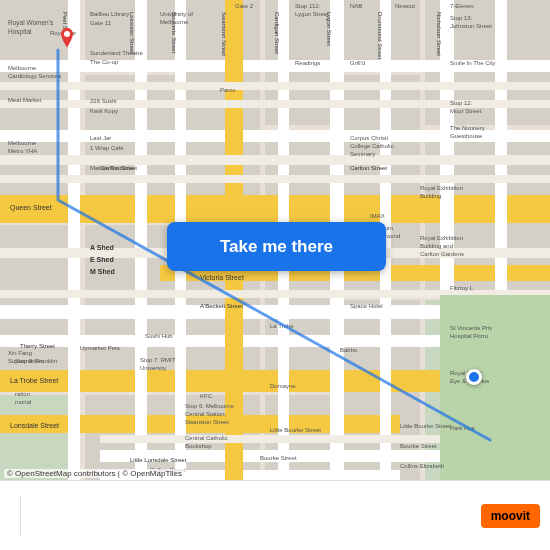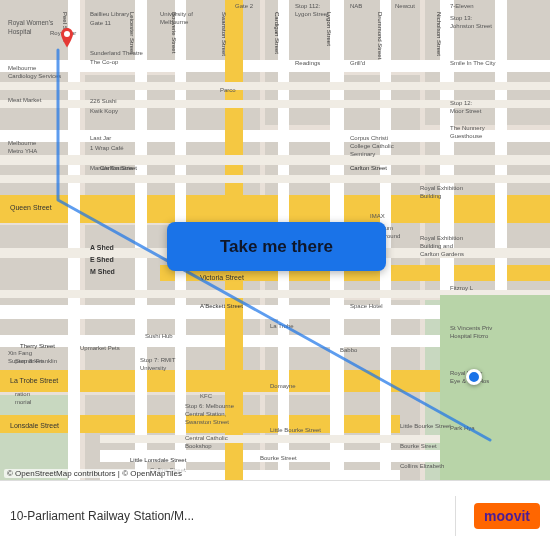--- a/index.html
+++ b/index.html
@@ -14,21 +14,21 @@
     }
 
     
     #take-me-there-btn {
       position: absolute;
       top: 222px;
       left: 167px;
       width: 219px;
       height: 49px;
       background-color: #1a73e8;
-      color: #0f172a;
+      color: #ffffff;
       border: none;
       border-radius: 8px;
       font-size: 17px;
       font-weight: 600;
       cursor: pointer;
       z-index: 100;
       display: flex;
       align-items: center;
       justify-content: center;
       box-shadow: 0 2px 8px rgba(0,0,0,0.3);
@@ -68,22 +68,22 @@
       display: flex;
       align-items: center;
       background: #ff6600;
       padding: 5px 10px;
       border-radius: 4px;
       margin-left: 8px;
       flex-shrink: 0;
     }
 
     .moovit-text {
-      color: #4c1d95;
-      font-size: 14px;
+      color: #000000;
+      font-size: 12px;
       font-weight: bold;
     }
 
     
     .marker-red {
       position: absolute;
       top: 28px;
       left: 58px;
       width: 18px;
       height: 22px;
@@ -341,23 +341,20 @@
   <button id="take-me-there-btn">
     <span>Take me there</span>
   </button>
 
   <div class="osm-attr">
     <span>© OpenStreetMap contributors | © OpenMapTiles</span>
   </div>
 </div>
 
 <div id="bottom-bar">
-  <div class="station-info">
-    <span class="station-name">10-Parliament Railway Station/M...</span>
-  </div>
 
   <div class="separator"></div>
 
 
   <div id="moovit-logo">
     <span class="moovit-text">moovit</span>
   </div>
 </div>
 
 </body></html>

